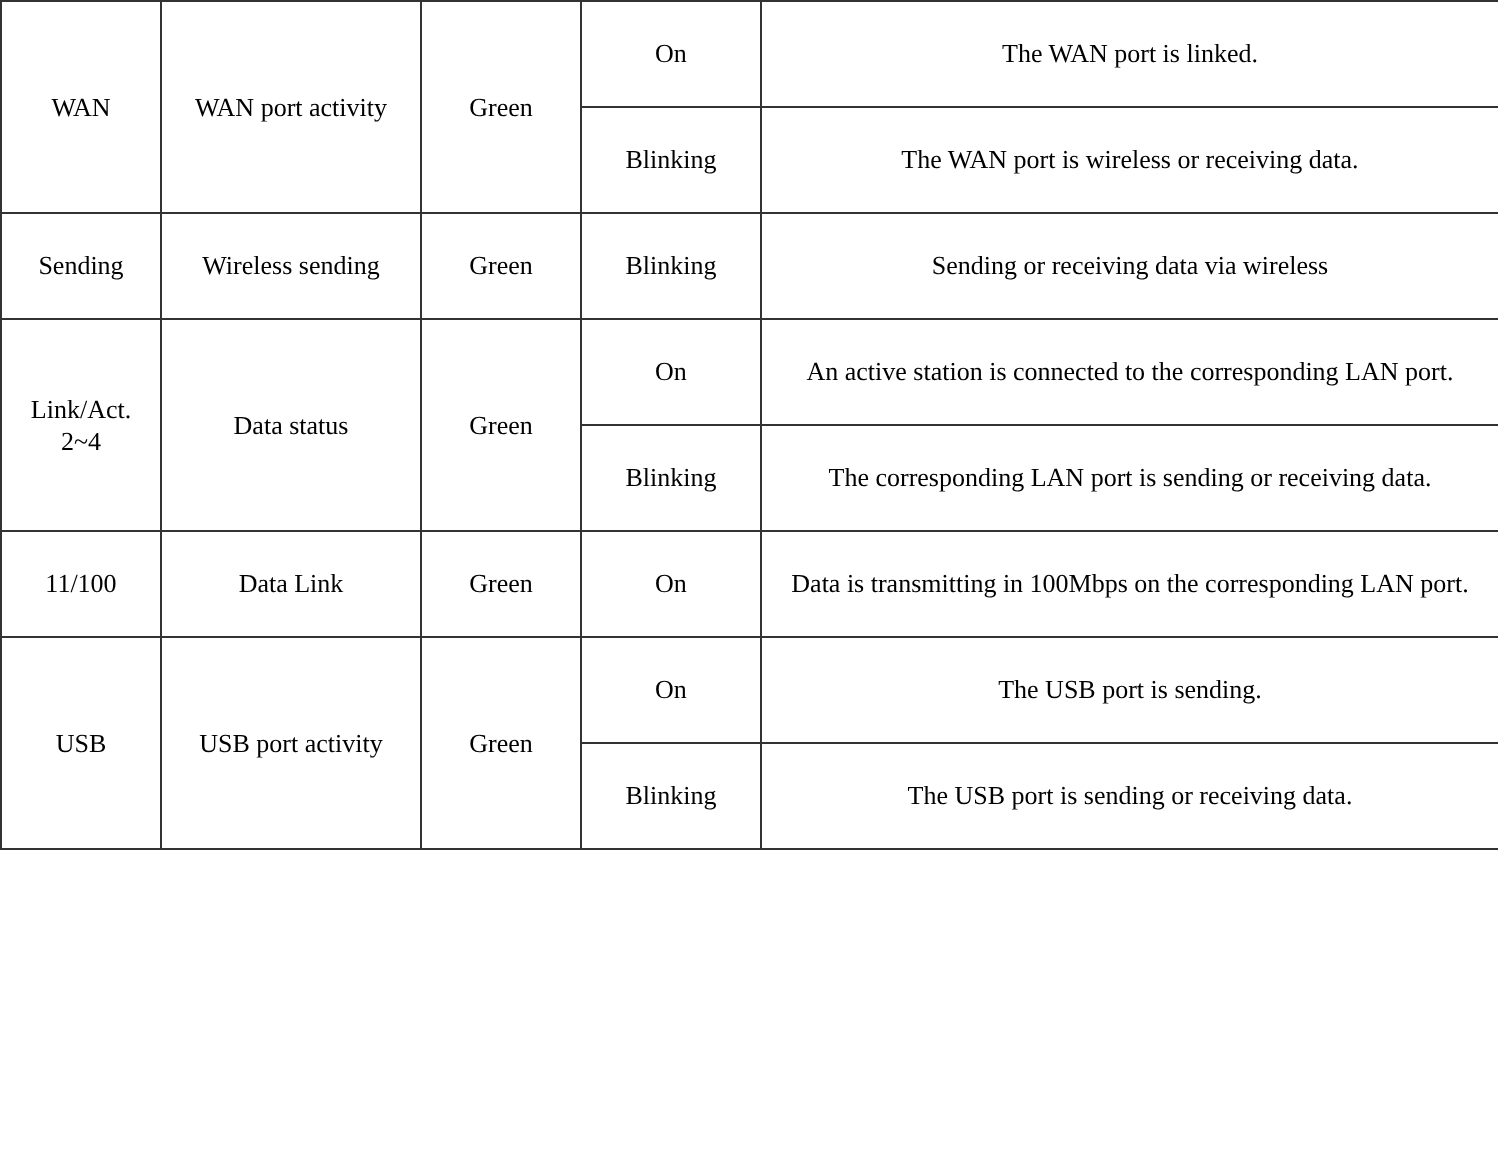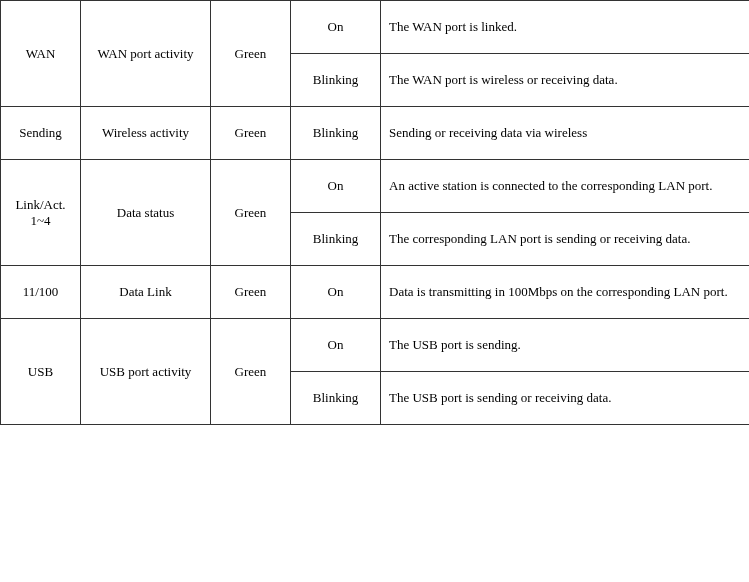--- a/index.html
+++ b/index.html
@@ -19,21 +19,21 @@
       border-collapse: collapse;
       table-layout: fixed;
     }
     td {
       border: 1px solid #333;
       padding: 18px 8px;
       vertical-align: middle;
       text-align: center;
     }
     td.description {
-      text-align: left;
+      text-align: center;
     }
     .col-label { width: 80px; }
     .col-name { width: 130px; }
     .col-color { width: 80px; }
     .col-status { width: 90px; }
     .col-desc { width: 369px; }
   </style>
 </head>
 <body>
 
@@ -53,28 +53,28 @@
           <td rowspan="2">Green</td>
           <td>On</td>
           <td class="description">The WAN port is linked.</td>
         </tr>
         <tr>
           <td>Blinking</td>
           <td class="description">The WAN port is wireless or receiving data.</td>
         </tr>
         <tr>
           <td rowspan="1" style="white-space: pre-line;">Sending</td>
-          <td rowspan="1">Wireless activity</td>
+          <td rowspan="1">Wireless sending</td>
           <td rowspan="1">Green</td>
           <td>Blinking</td>
           <td class="description">Sending or receiving data via wireless</td>
         </tr>
         <tr>
           <td rowspan="2" style="white-space: pre-line;">Link/Act.
-1~4</td>
+2~4</td>
           <td rowspan="2">Data status</td>
           <td rowspan="2">Green</td>
           <td>On</td>
           <td class="description">An active station is connected to the corresponding LAN port.</td>
         </tr>
         <tr>
           <td>Blinking</td>
           <td class="description">The corresponding LAN port is sending or receiving data.</td>
         </tr>
         <tr>

